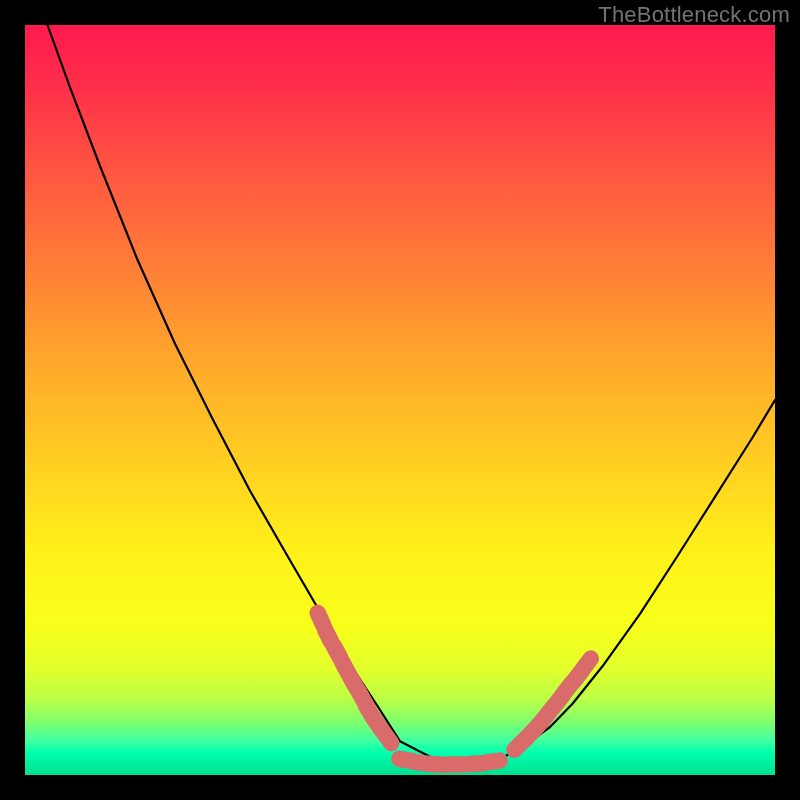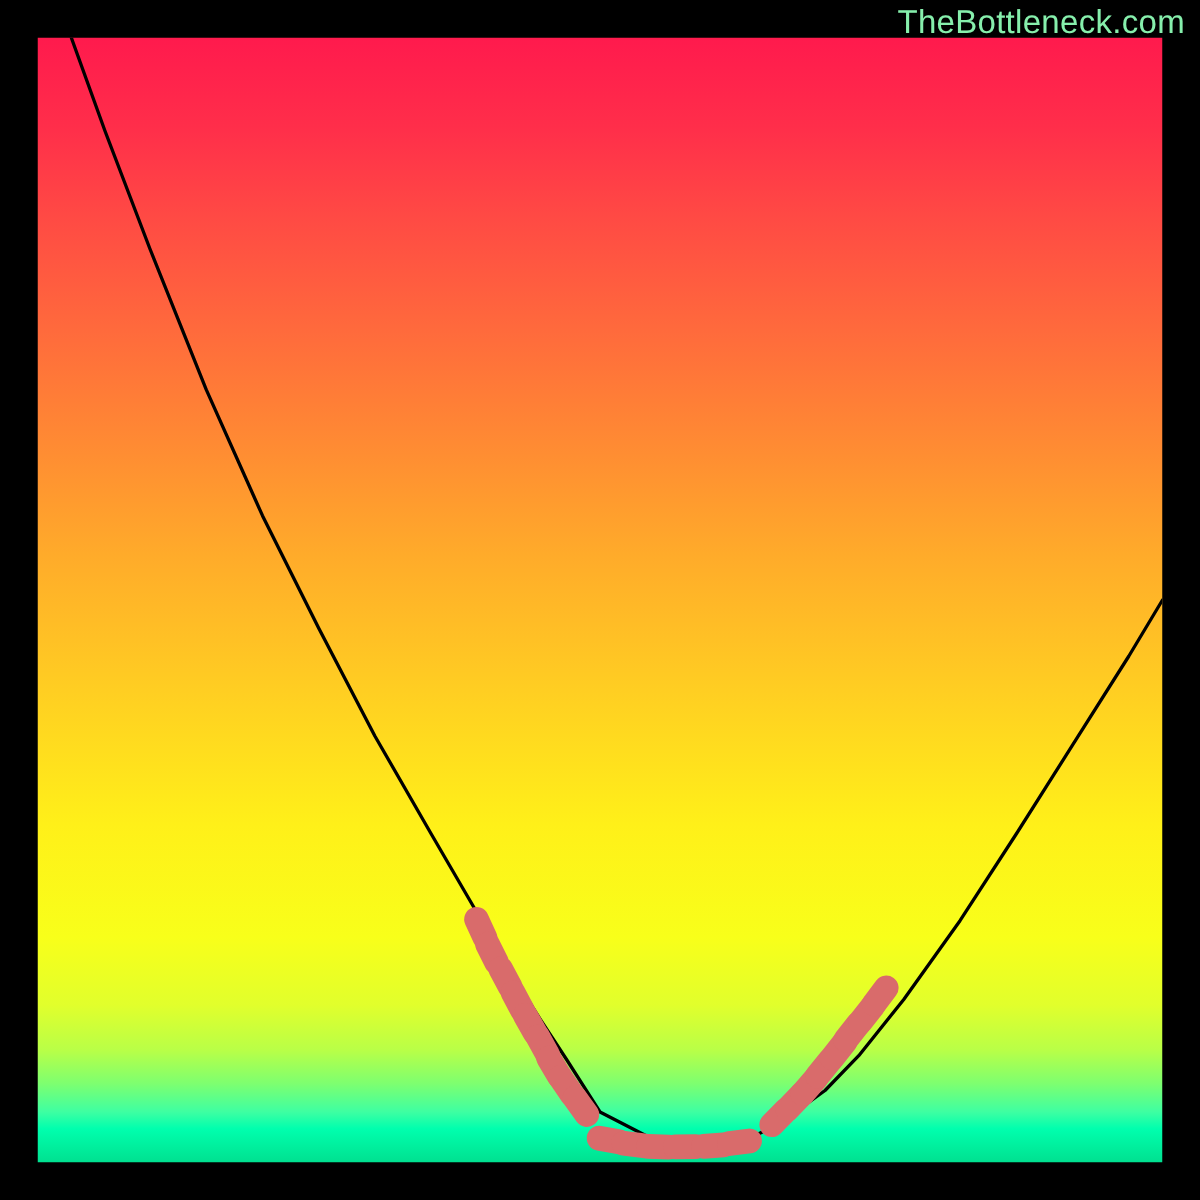--- a/index.html
+++ b/index.html
@@ -46,21 +46,21 @@
       #3effa2 95.5%,
       #00ffae 97%,
       #00f09e 98.5%,
       #00e090 100%
     );
   }
   .watermark {
     position: absolute;
     top: 2px;
     right: 10px;
-    color: #86efac;
+    color: #737373;
     font-size: 22px;
     font-weight: 500;
     letter-spacing: 0.2px;
     user-select: none;
     text-align: center;
   }
   .curve-svg {
     position: absolute;
     inset: 0;
     width: 100%;

